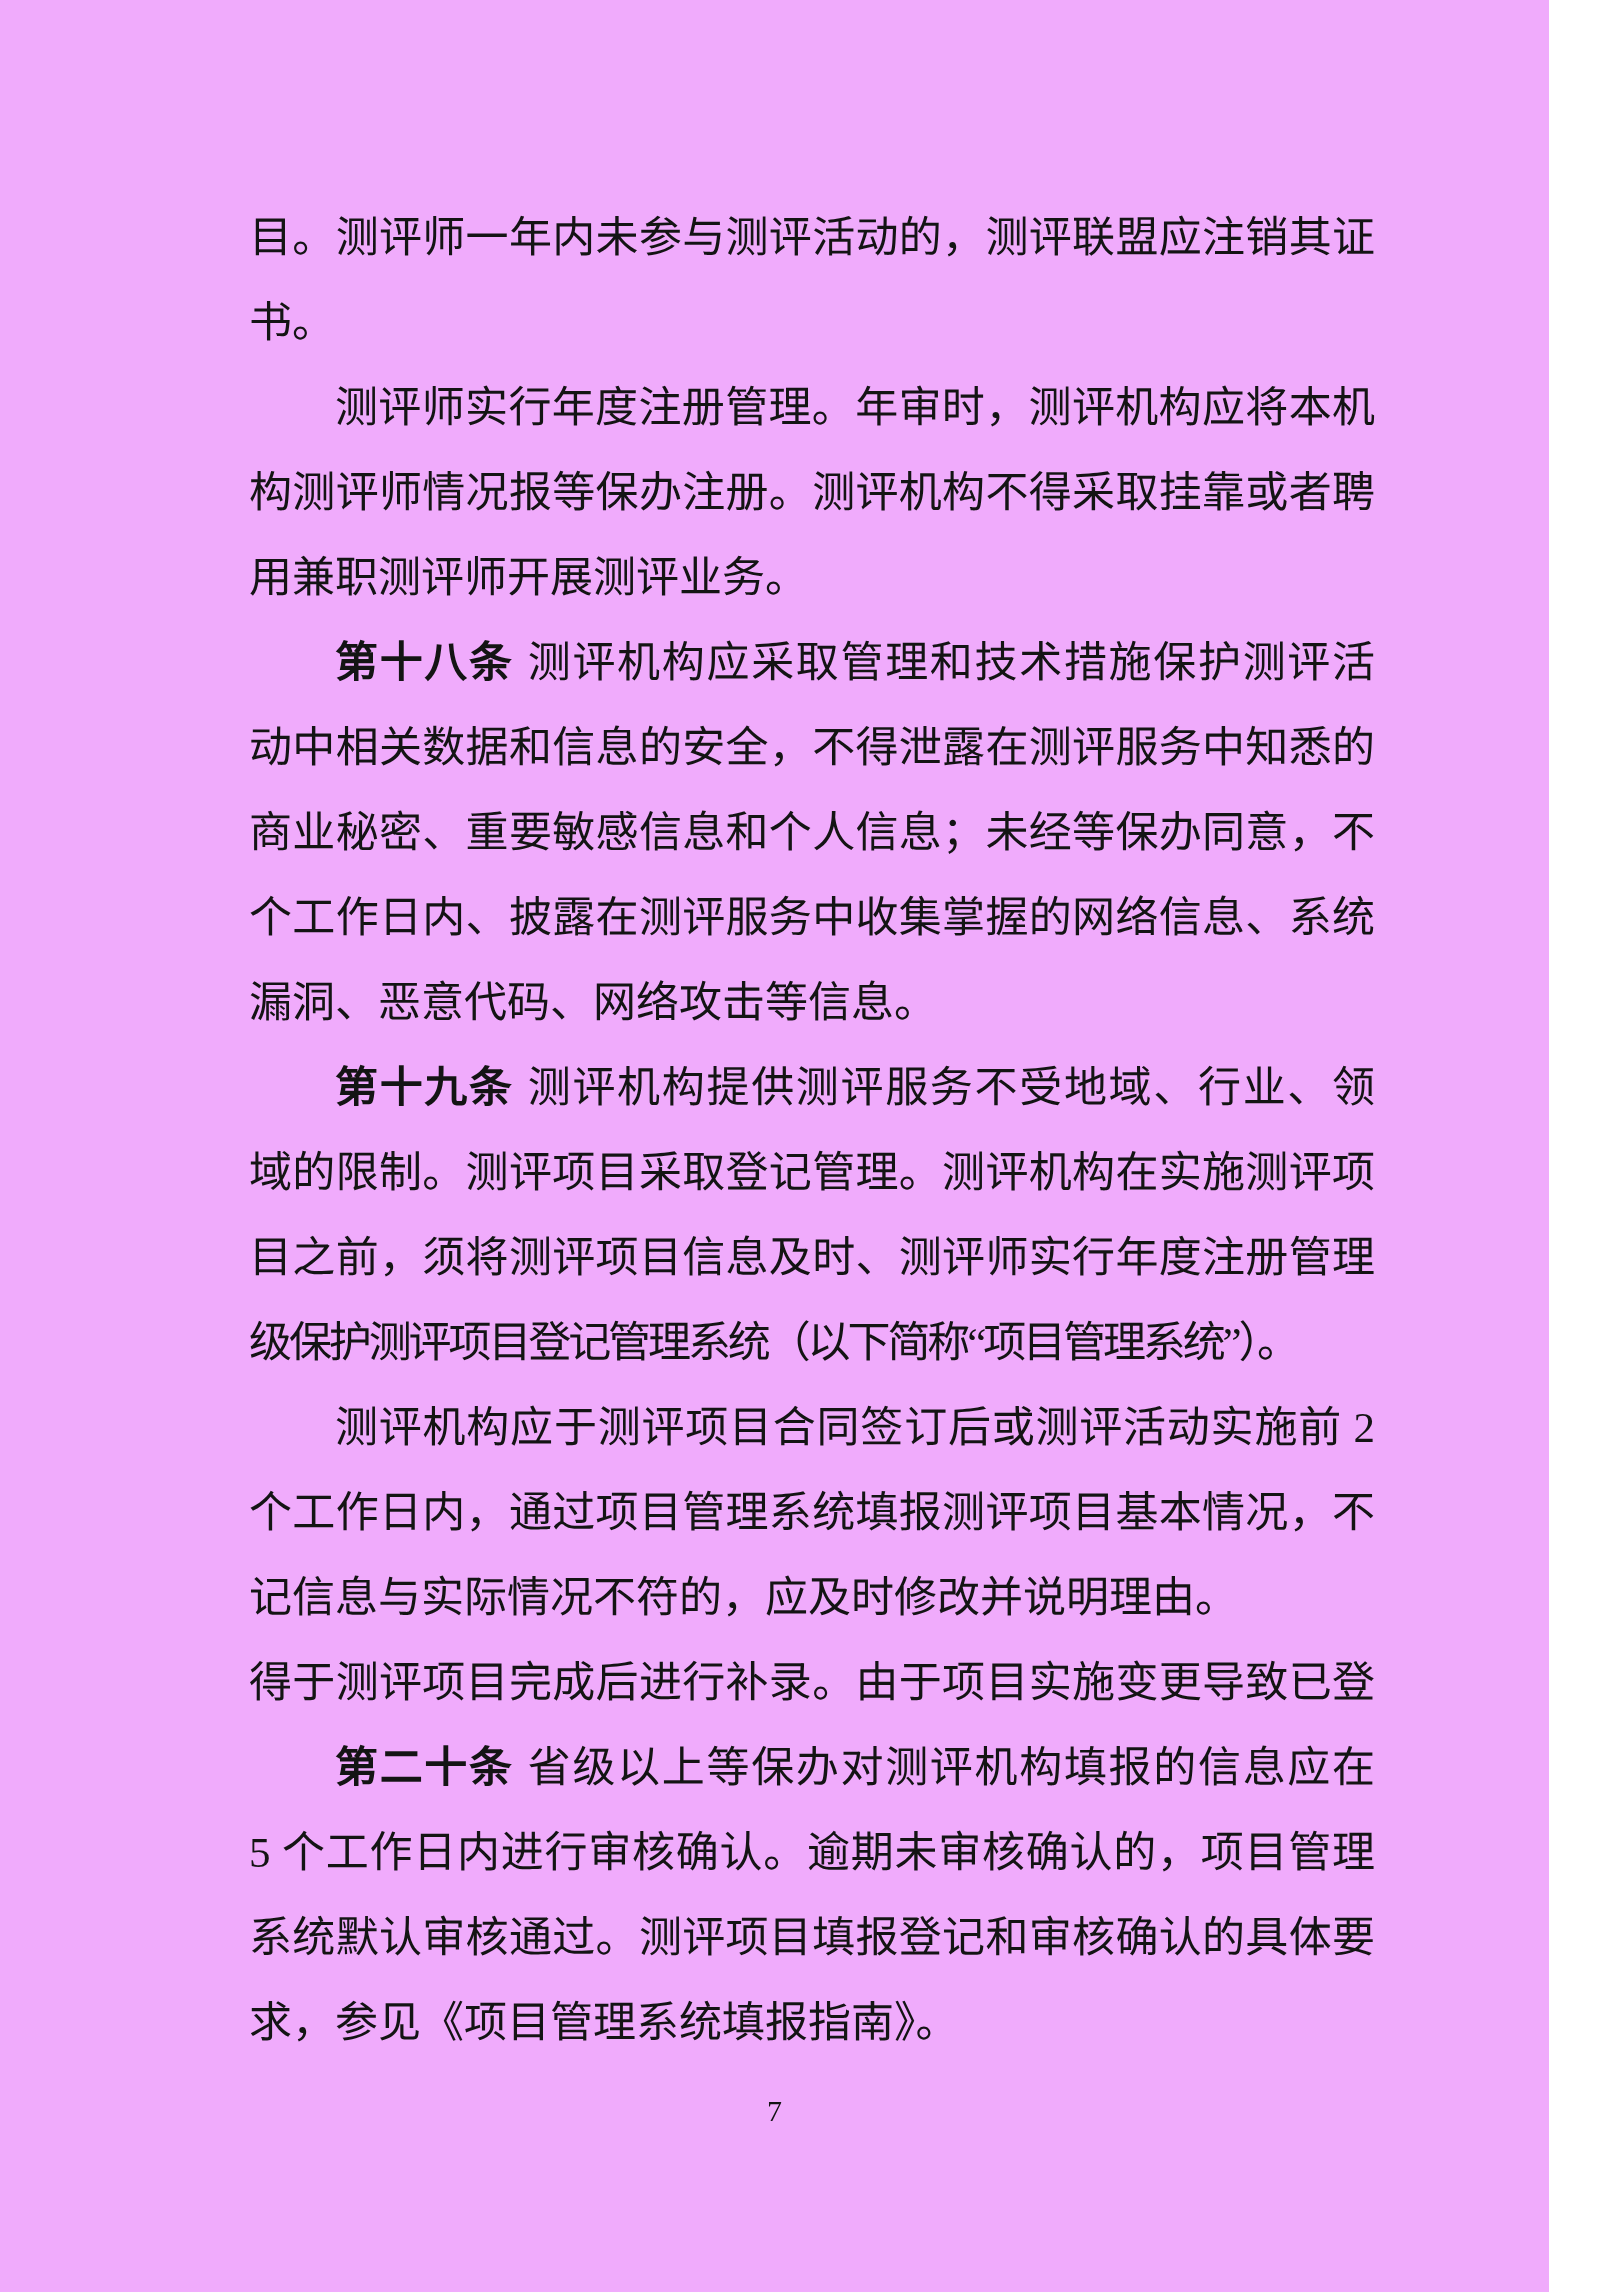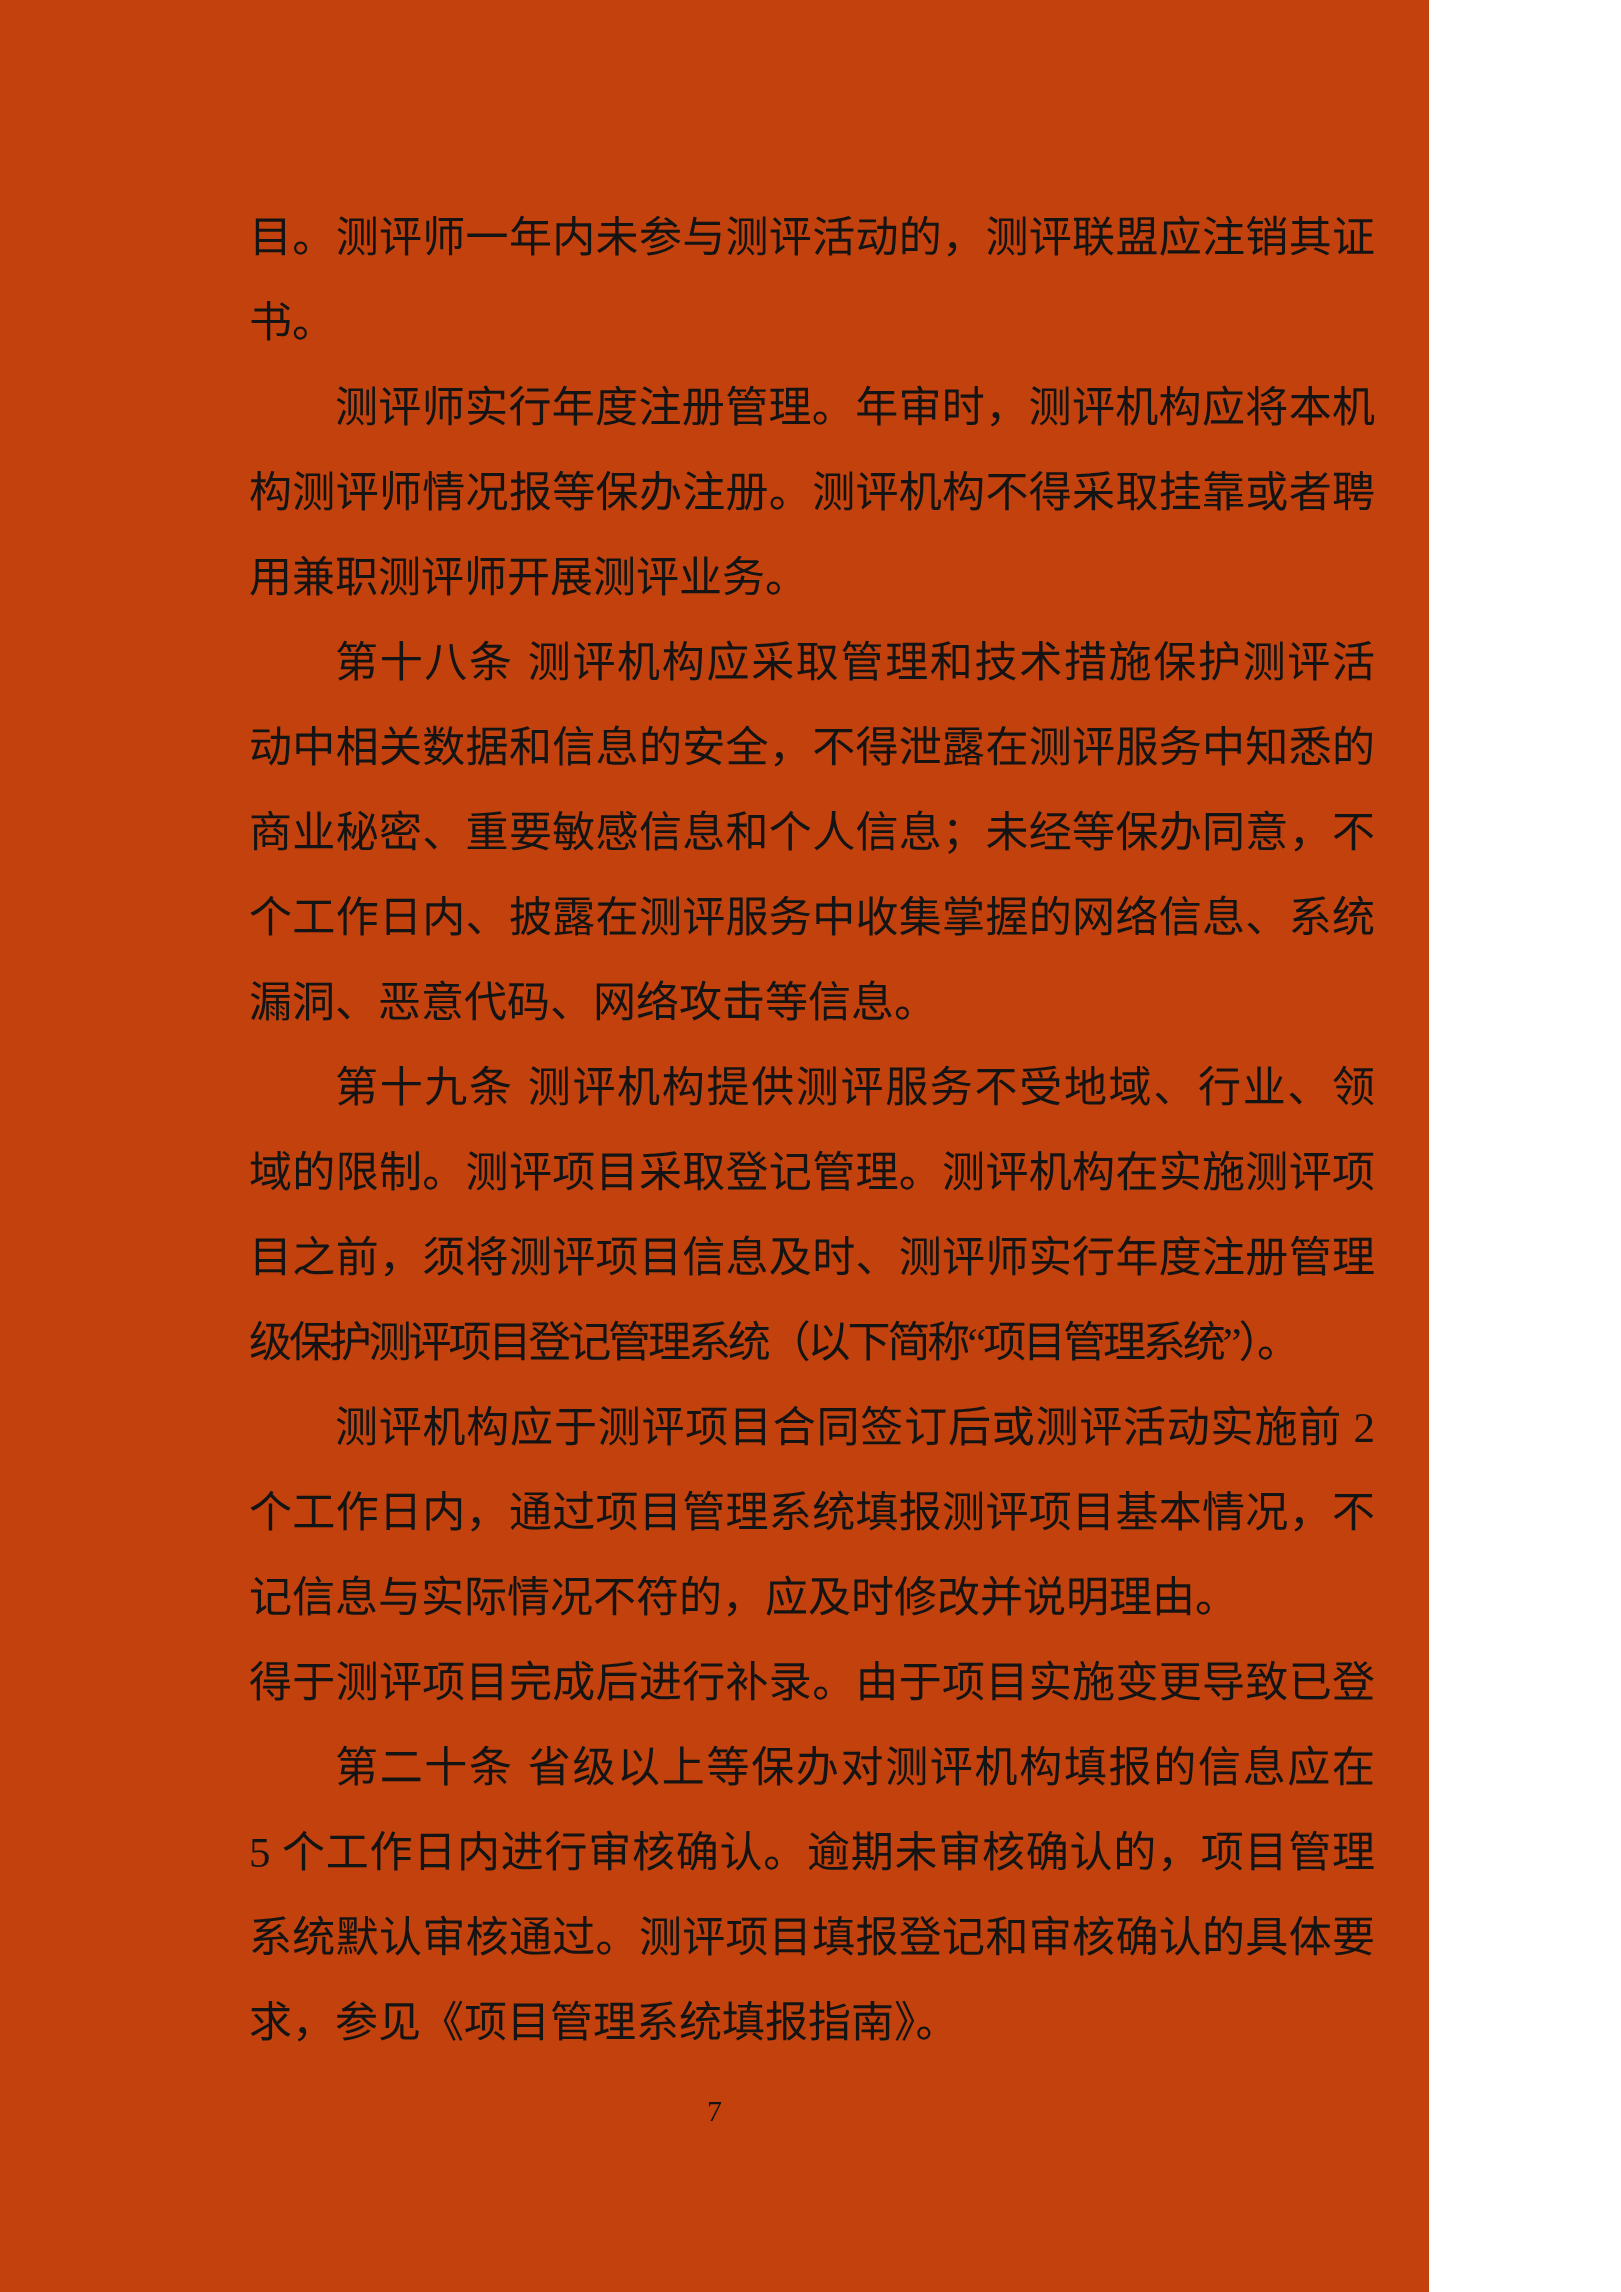--- a/index.html
+++ b/index.html
@@ -2,23 +2,23 @@
 <html lang="zh-CN"><head>
 <meta charset="utf-8">
 <style>
   html, body {
     margin: 0;
     padding: 0;
     background: #ffffff;
   }
   .page {
     position: relative;
-    width: 1429px;
+    width: 1549px;
     height: 2293px;
-    background: #c2410c;
+    background: #f0abfc;
     overflow: hidden;
     font-family: "Liberation Serif", "DejaVu Serif", serif;
     color: #141414;
   }
   .text-block {
     position: absolute;
     left: 249px;
     top: 195px;
     width: 1126px;
   }
@@ -40,21 +40,21 @@
   }
   
   .line.indent {
     padding-left: 86px;
   }
   
   .line.compress {
     letter-spacing: -3.1px;
   }
   .heading {
-    font-weight: normal;
+    font-weight: bold;
     margin-right: 14px;
   }
   .page-number {
     position: absolute;
     left: 0;
     top: 2083px;
     width: 100%;
     height: 55px;
     line-height: 55px;
     text-align: center;

